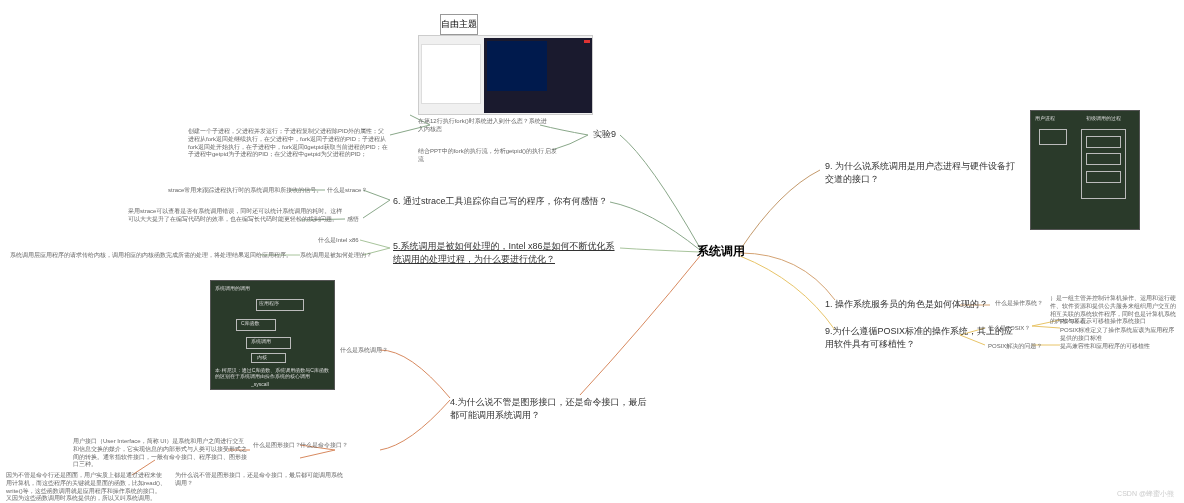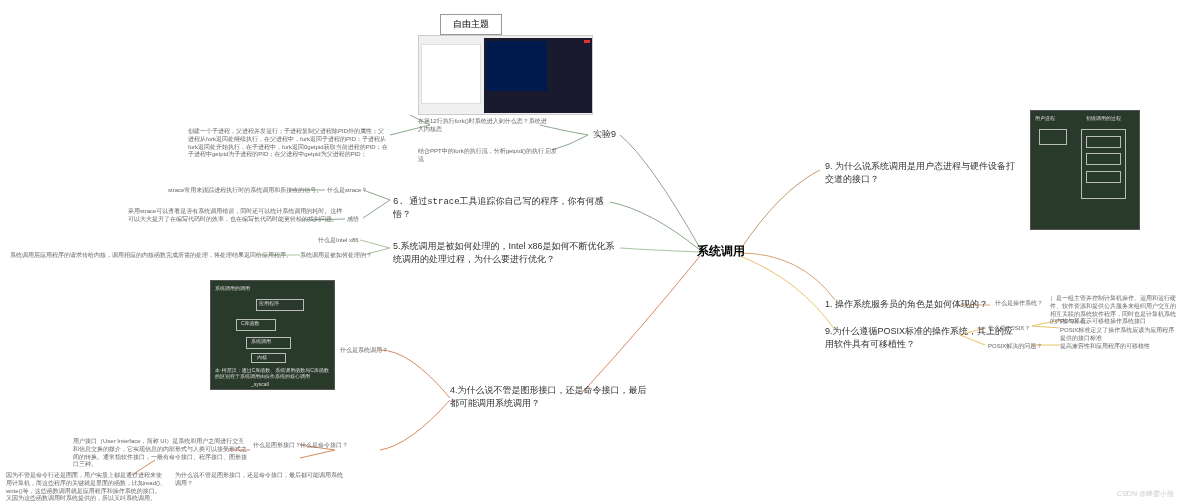--- a/index.html
+++ b/index.html
@@ -1,19 +1,19 @@
 <!DOCTYPE html>
 <html><head>
   <meta charset="utf-8">
   <style>
     * { margin: 0; padding: 0; box-sizing: border-box; }
     body { font-family: "Microsoft YaHei", "SimSun", sans-serif; background: #fff; width: 1184px; height: 503px; position: relative; overflow: hidden; }
     .node { position: absolute; font-size: 8px; }
     .center-node { font-size: 12px; font-weight: bold; }
-    .topic-box { border: 1px solid #999; padding: 3px 12px; background: #fff; font-size: 9px; }
+    .topic-box { border: 1px solid #999; padding: 3px 0; background: #fff; font-size: 9px; }
     .branch-label { font-size: 9px; color: #333; }
     .detail-text { font-size: 6px; color: #666; line-height: 1.3; }
     .chalkboard { background: #2a3a2a; border: 1px solid #555; }
     .chalkboard-sm { width: 125px; height: 110px; }
     .chalkboard-lg { width: 110px; height: 120px; }
     .chalk-text { color: #ddd; font-size: 5px; position: absolute; }
     .chalk-box { border: 1px solid #bbb; position: absolute; }
     svg.lines { position: absolute; top: 0; left: 0; width: 1184px; height: 503px; pointer-events: none; }
     svg.lines path { fill: none; stroke-width: 1; }
     .screenshot-box { width: 175px; height: 80px; background: #f0f0f0; border: 1px solid #ccc; position: relative; }
@@ -123,50 +123,50 @@
 <div class="node detail-text" style="left:1060px; top:318px;">
   <span>POSIX 表示可移植操作系统接口</span>
 </div>
 <div class="node detail-text" style="left:1060px; top:327px; width:120px;">
   <span>POSIX标准定义了操作系统应该为应用程序提供的接口标准</span>
 </div>
 <div class="node detail-text" style="left:1060px; top:343px;">
   <span>提高兼容性和应用程序的可移植性</span>
 </div>
 
-<div class="node branch-label" style="left:393px; top:195px; width:215px;font-family:Liberation Mono, monospace;">
+<div class="node branch-label" style="left:393px; top:195px; width:215px;">
   <span>6. 通过strace工具追踪你自己写的程序，你有何感悟？</span>
 </div>
 <div class="node detail-text" style="left:327px; top:187px;">
   <span>什么是strace？</span>
 </div>
 <div class="node detail-text" style="left:347px; top:216px;">
   <span>感悟</span>
 </div>
 <div class="node detail-text" style="left:168px; top:187px; width:155px;">
   <span>strace常用来跟踪进程执行时的系统调用和所接收的信号。</span>
 </div>
 <div class="node detail-text" style="left:128px; top:208px; width:215px;">
   <span>采用strace可以查看是否有系统调用错误，同时还可以统计系统调用的耗时。这样可以大大提升了在编写代码时的效率，也在编写长代码时能更轻松的找到问题。</span>
 </div>
 
-<div class="node branch-label" style="left:393px; top:240px; width:225px;">
+<div class="node branch-label" style="left:393px; top:240px; width:225px;text-decoration:underline;">
   <span>5.系统调用是被如何处理的，Intel x86是如何不断优化系统调用的处理过程，为什么要进行优化？</span>
 </div>
 <div class="node detail-text" style="left:318px; top:237px;">
   <span>什么是Intel x86</span>
 </div>
 <div class="node detail-text" style="left:300px; top:252px;">
   <span>系统调用是被如何处理的？</span>
 </div>
 <div class="node detail-text" style="left:10px; top:252px; width:285px;">
   <span>系统调用层应用程序的请求传给内核，调用相应的内核函数完成所需的处理，将处理结果返回给应用程序。</span>
 </div>
 
-<div class="node branch-label" style="left:450px; top:384px; width:200px;">
+<div class="node branch-label" style="left:450px; top:396px; width:200px;">
   <span>4.为什么说不管是图形接口，还是命令接口，最后都可能调用系统调用？</span>
 </div>
 <div class="node detail-text" style="left:340px; top:347px;">
   <span>什么是系统调用？</span>
 </div>
 <div class="node detail-text" style="left:253px; top:442px;">
   <span>什么是图形接口？</span>
 </div>
 <div class="node detail-text" style="left:300px; top:442px;">
   <span>什么是命令接口？</span>

